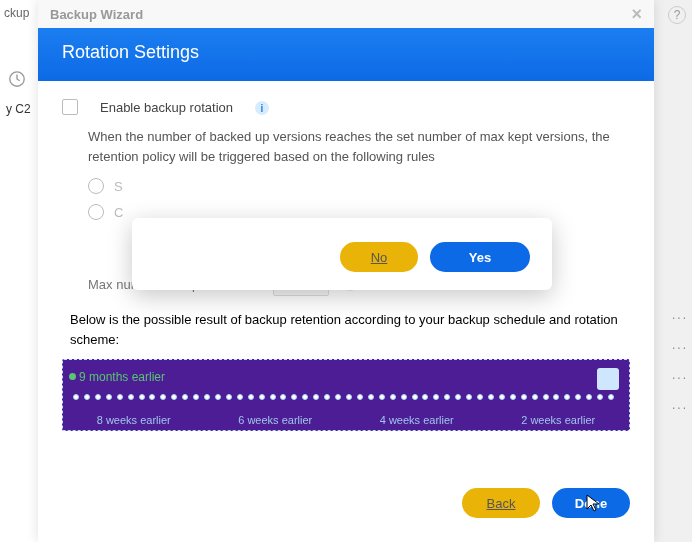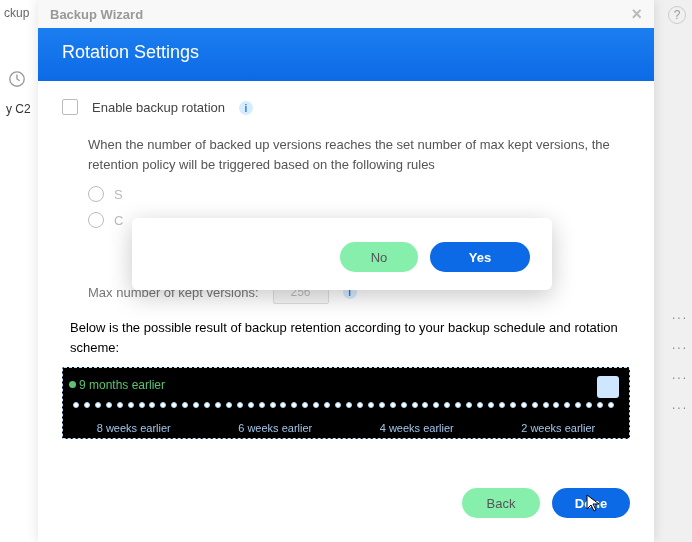--- a/index.html
+++ b/index.html
@@ -13,47 +13,47 @@
 
 .wizard { position: absolute; left: 38px; top: 0; right: 38px; bottom: 0; background: #fff; box-shadow: 0 0 12px rgba(0,0,0,0.12); display: flex; flex-direction: column; }
 
 .wizard-titlebar { height: 28px; background: #f8f8f8; display: flex; align-items: center; padding: 0 12px; color: #999; font-size: 13px; font-weight: 600; position: relative; }
 .wizard-titlebar .close { position: absolute; right: 12px; top: 4px; font-size: 18px; color: #bbb; cursor: pointer; }
 
 .wizard-header { background: linear-gradient(to bottom, #1b7ef0, #0d6ae6); color: #fff; padding: 14px 24px 18px; font-size: 18px; font-weight: 400; }
 
 .wizard-body { flex: 1; padding: 18px 24px 0; overflow: hidden; color: #444; font-size: 13px; position: relative; }
 
-.enable-row { display: flex; align-items: flex-end; gap: 14px; margin-bottom: 20px; }
+.enable-row { display: flex; align-items: flex-end; gap: 22px; margin-bottom: 12px; }
 .checkbox { width: 16px; height: 16px; border: 1px solid #bbb; border-radius: 2px; background: #fff; }
 .info-badge { width: 14px; height: 14px; border-radius: 50%; background: #d6ecff; color: #2a7fd8; font-size: 10px; font-weight: 700; display: inline-flex; align-items: center; justify-content: center; }
 
 .desc { color: #555; line-height: 1.5; margin: 0 0 12px 26px; }
 
 .radio-row { display: flex; align-items: center; gap: 10px; margin: 10px 0 8px 26px; color: #bbb; }
 .radio { width: 16px; height: 16px; border-radius: 50%; border: 1px solid #bbb; display: inline-flex; align-items: center; justify-content: center; }
 .radio.sel { border-color: #7ab8f5; }
 .radio.sel::after { content: ""; width: 8px; height: 8px; border-radius: 50%; background: #8bc3f7; }
 
 .max-row { display: flex; align-items: center; gap: 14px; margin: 52px 0 14px 26px; color: #777; }
 .num-input { width: 56px; height: 24px; border: 1px solid #ddd; background: #f6f6f6; color: #bbb; text-align: center; font-size: 12px; border-radius: 2px; }
 
 .below-desc { color: #000000; line-height: 1.5; margin: 0 0 10px 8px; }
 
-.timeline { border: 1px dashed #bfe0ff; background: #000000; height: 72px; position: relative; border-radius: 2px; margin-bottom: 8px; }
+.timeline { border: 1px dashed #bfe0ff; background: #4c1d95; height: 72px; position: relative; border-radius: 2px; margin-bottom: 8px; }
 .timeline .cal { position: absolute; right: 10px; top: 8px; width: 22px; height: 22px; background: #cfe6ff; border-radius: 3px; }
 .timeline .label-months { position: absolute; left: 16px; top: 10px; color: #59c472; font-size: 12px; }
 .timeline .dot-green { position: absolute; left: 6px; top: 13px; width: 7px; height: 7px; background: #59c472; border-radius: 50%; }
 .timeline .axis { position: absolute; left: 10px; right: 10px; top: 34px; height: 10px; }
 .timeline .axis .tick { position: absolute; top: 0; width: 6px; height: 6px; border: 1px solid #a8d2f3; border-radius: 50%; background: #fff; }
 .timeline .weeks { position: absolute; left: 0; right: 0; bottom: 4px; display: flex; justify-content: space-around; font-size: 11px; color: #a0c6ea; }
 
 .wizard-footer { height: 54px; display: flex; align-items: flex-start; justify-content: flex-end; gap: 12px; padding: 0 24px; }
 .btn { min-width: 78px; height: 30px; border-radius: 15px; border: none; font-size: 13px; cursor: pointer; }
-.btn-secondary { background: #86efac; color: #555; }
+.btn-secondary { background: #eab308; color: #555; text-decoration: underline; }
 .btn-primary { background: #0d6ae6; color: #fff; font-weight: 600; }
 
 .modal-overlay { position: absolute; inset: 0; pointer-events: none; }
 .modal { position: absolute; left: 132px; top: 218px; width: 420px; background: #fff; border-radius: 6px; box-shadow: 0 6px 24px rgba(0,0,0,0.22); padding: 24px 22px 18px; pointer-events: auto; }
 .modal-text { font-size: 13px; color: #444; margin-bottom: 30px; }
 .modal-actions { display: flex; justify-content: flex-end; gap: 12px; }
 
 .side-dots { position: absolute; right: 4px; top: 300px; font-size: 12px; color: #888; line-height: 30px; letter-spacing: 2px; }
 
 .cursor { position: absolute; left: 586px; top: 494px; width: 14px; height: 18px; pointer-events: none; }

